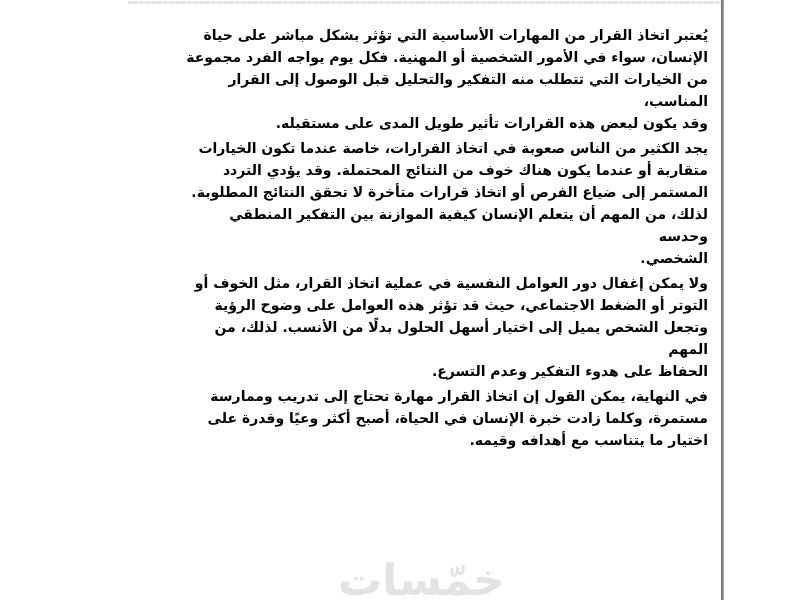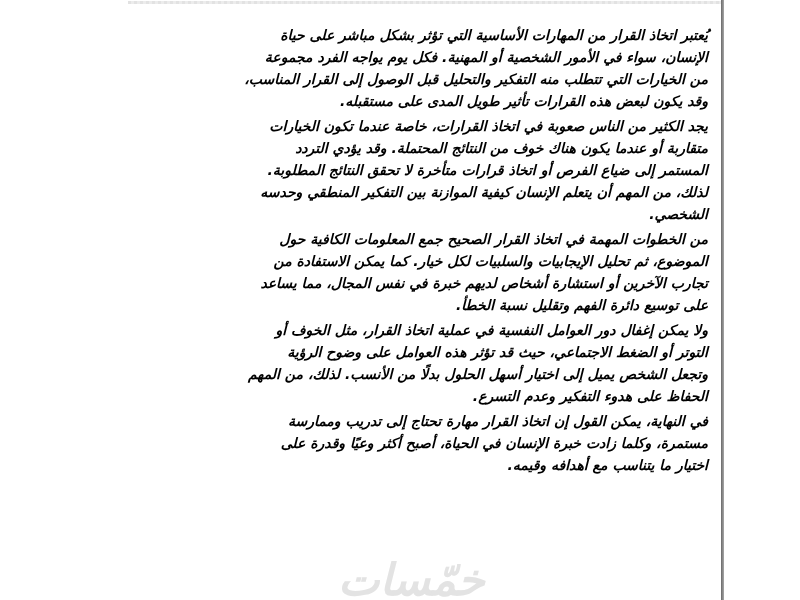--- a/index.html
+++ b/index.html
@@ -11,21 +11,20 @@
     height: 600px;
     background: #ffffff;
     position: relative;
     overflow: hidden;
     font-family: "DejaVu Sans", sans-serif;
   }
   .page {
     position: absolute;
     inset: 0;
     background: #ffffff;
-    font-style: italic;
   }
   .top-rule {
     position: absolute;
     left: 128px;
     top: 1px;
     width: 595px;
     height: 3px;
     background: repeating-linear-gradient(to right, #e2e2e2 0 3px, #ececec 3px 6px);
   }
   .v-rule {
@@ -74,24 +73,20 @@
   <main class="article" dir="rtl">
     <p>يُعتبر اتخاذ القرار من المهارات الأساسية التي تؤثر بشكل مباشر على حياة
 الإنسان، سواء في الأمور الشخصية أو المهنية. فكل يوم يواجه الفرد مجموعة
 من الخيارات التي تتطلب منه التفكير والتحليل قبل الوصول إلى القرار المناسب،
 وقد يكون لبعض هذه القرارات تأثير طويل المدى على مستقبله.</p>
     <p>يجد الكثير من الناس صعوبة في اتخاذ القرارات، خاصة عندما تكون الخيارات
 متقاربة أو عندما يكون هناك خوف من النتائج المحتملة. وقد يؤدي التردد
 المستمر إلى ضياع الفرص أو اتخاذ قرارات متأخرة لا تحقق النتائج المطلوبة.
 لذلك، من المهم أن يتعلم الإنسان كيفية الموازنة بين التفكير المنطقي وحدسه
 الشخصي.</p>
-    <p>من الخطوات المهمة في اتخاذ القرار الصحيح جمع المعلومات الكافية حول
-الموضوع، ثم تحليل الإيجابيات والسلبيات لكل خيار. كما يمكن الاستفادة من
-تجارب الآخرين أو استشارة أشخاص لديهم خبرة في نفس المجال، مما يساعد
-على توسيع دائرة الفهم وتقليل نسبة الخطأ.</p>
     <p>ولا يمكن إغفال دور العوامل النفسية في عملية اتخاذ القرار، مثل الخوف أو
 التوتر أو الضغط الاجتماعي، حيث قد تؤثر هذه العوامل على وضوح الرؤية
 وتجعل الشخص يميل إلى اختيار أسهل الحلول بدلًا من الأنسب. لذلك، من المهم
 الحفاظ على هدوء التفكير وعدم التسرع.</p>
     <p>في النهاية، يمكن القول إن اتخاذ القرار مهارة تحتاج إلى تدريب وممارسة
 مستمرة، وكلما زادت خبرة الإنسان في الحياة، أصبح أكثر وعيًا وقدرة على
 اختيار ما يتناسب مع أهدافه وقيمه.</p>
   </main>
 
   <div class="watermark">خمّسات</div>

